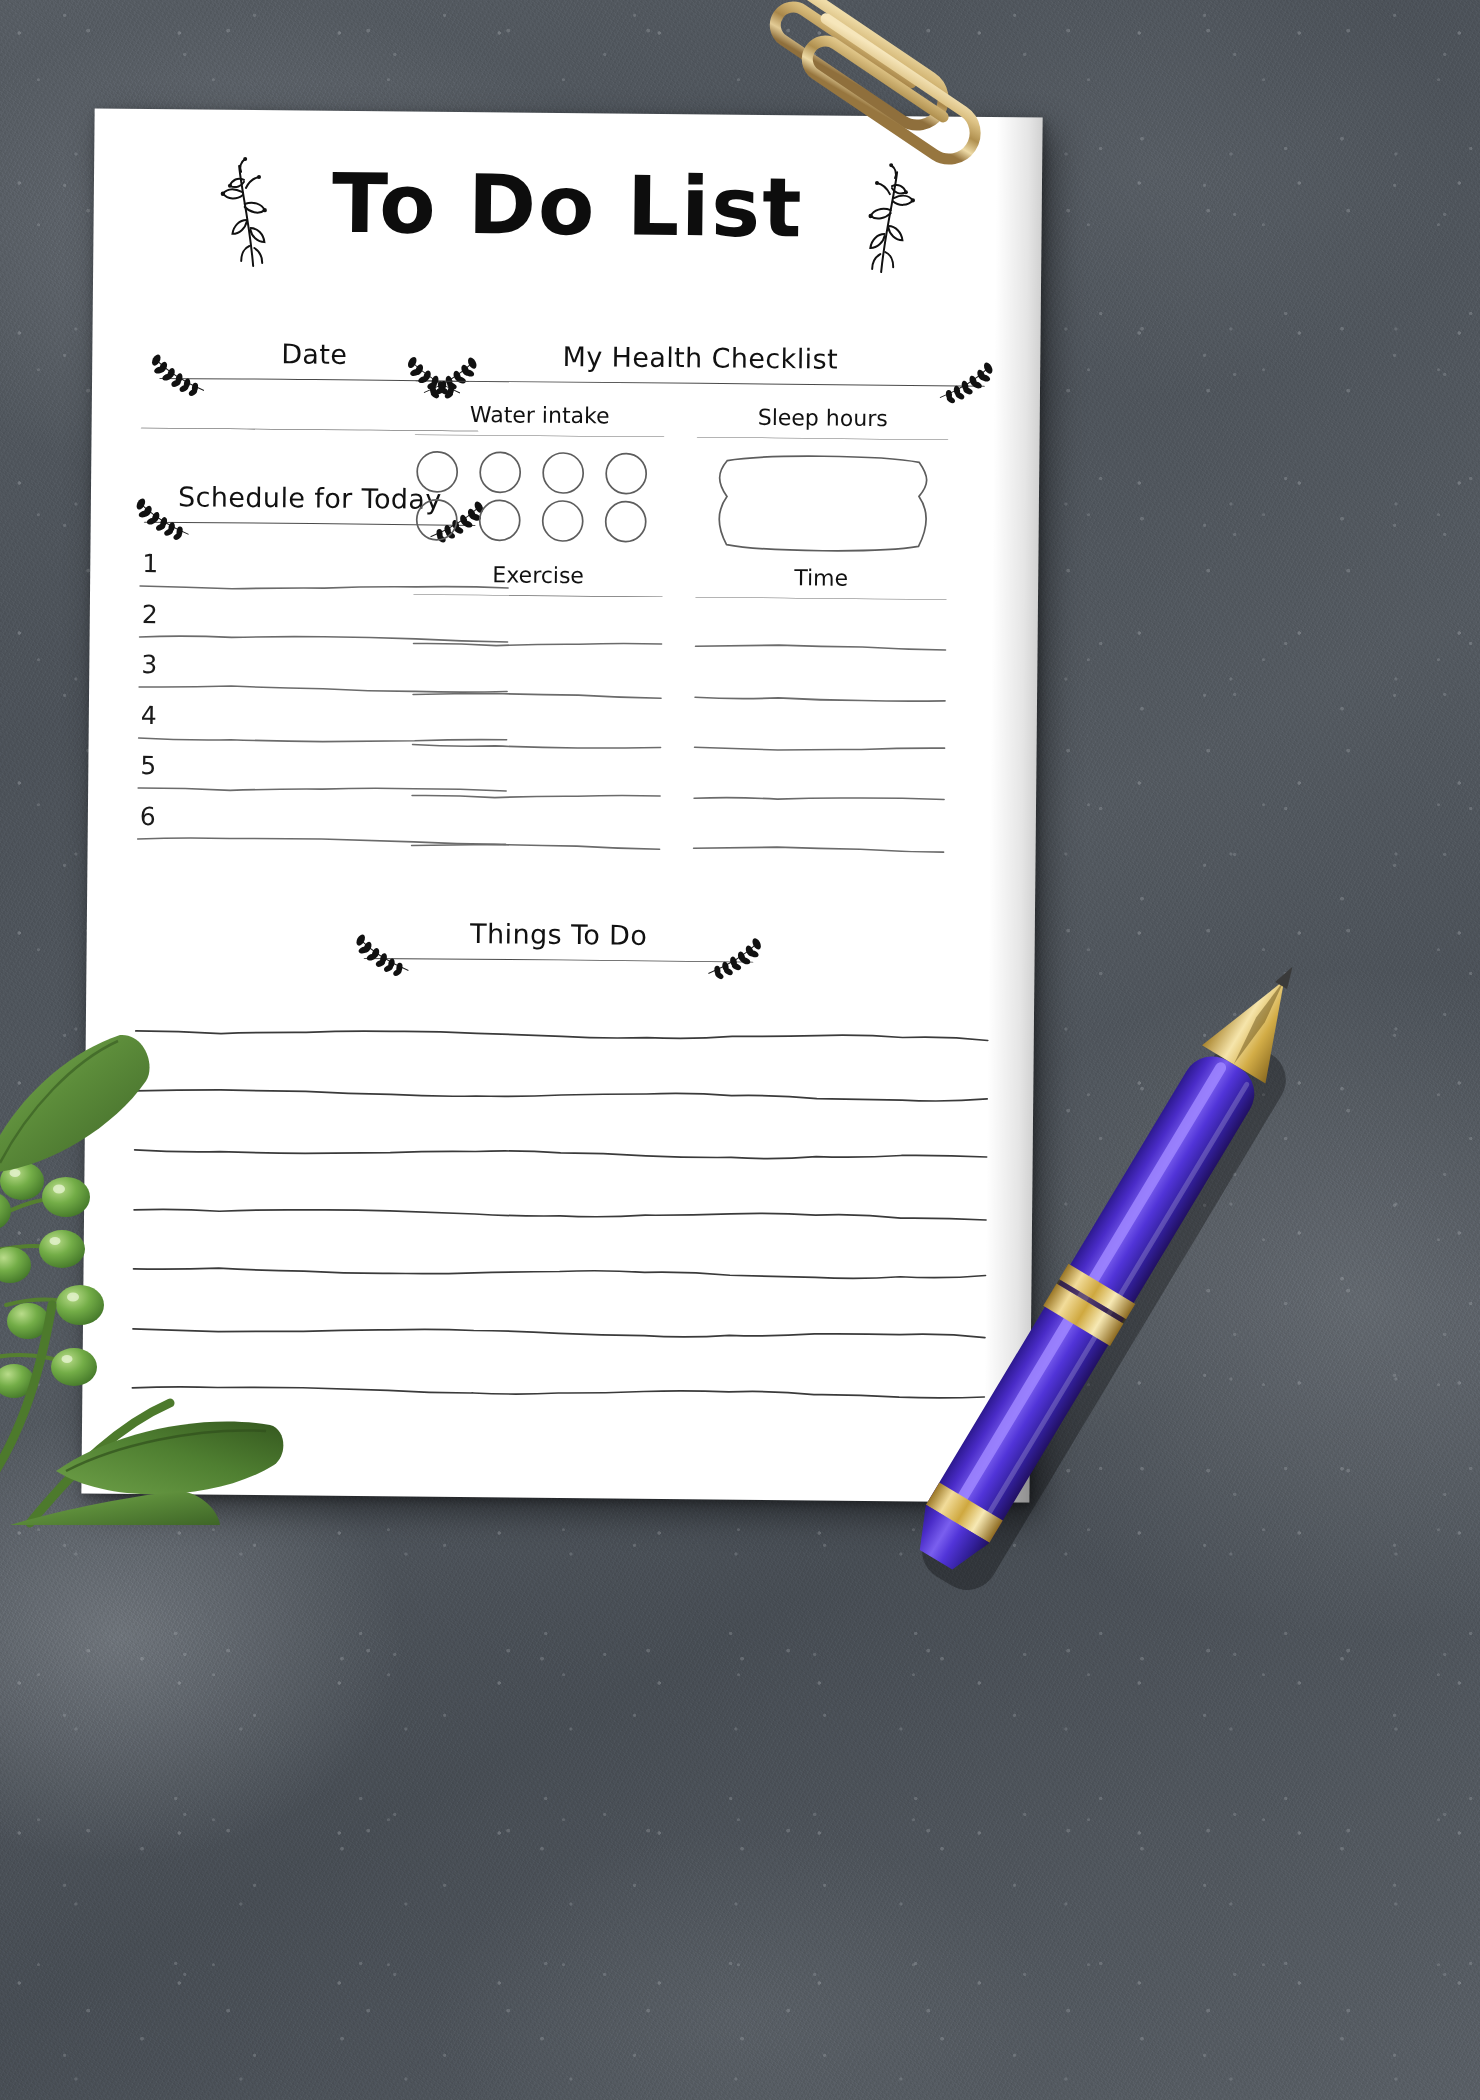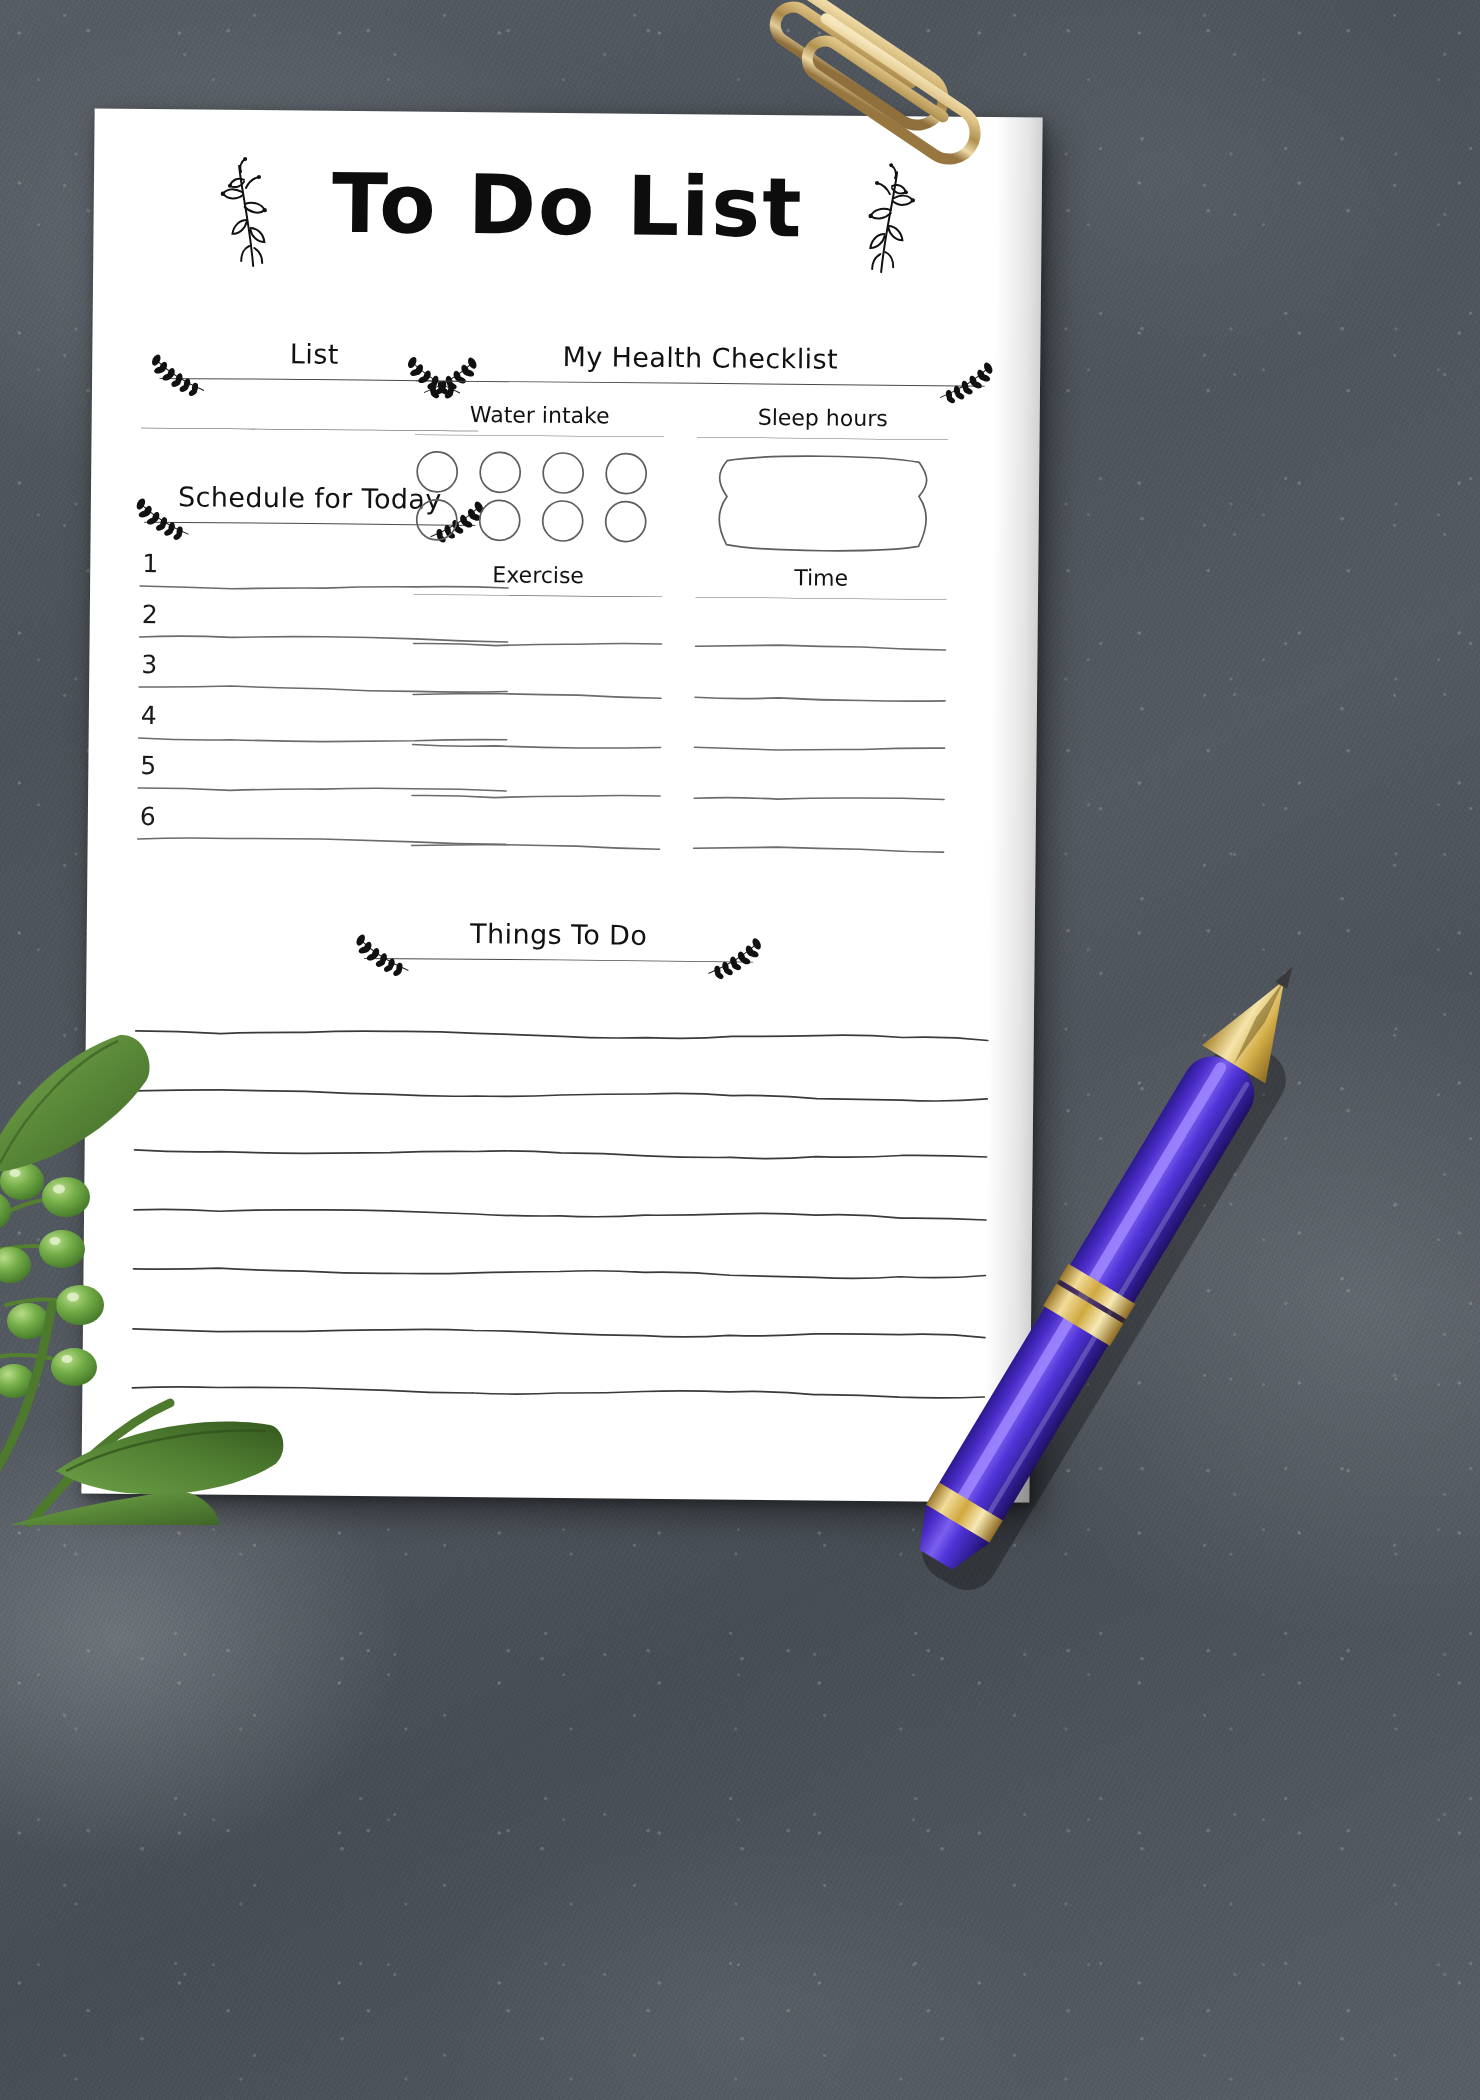--- a/index.html
+++ b/index.html
@@ -145,21 +145,21 @@
             <circle cx="16" cy="28" r="2"></circle>
               <circle cx="31" cy="1" r="2"></circle>
             <circle cx="45" cy="19" r="2"></circle>
           </g>
         </svg>
       </div>
 
       <div class="title hand">To Do List</div>
 
       <div class="sechead" style="left:62px;top:228px;width:320px;height:42px;">
-        <span class="lbl hand">List</span>
+        <span class="lbl hand">Date</span>
         <svg class="rule" viewBox="0 0 320 4" width="320" height="4" preserveAspectRatio="none">
           <path class="wl-head" d="M6 2.6 C80 1.6 240 1.6 314 2.6"></path>
         </svg>
         <div class="laurel l">
           <svg viewBox="0 0 58 42" width="58" height="42">
             <path d="M4 4 C14 14 30 26 54 36" stroke="#1a1a1a" stroke-width="1" fill="none"></path>
             <g fill="#111">
               <ellipse cx="6" cy="6" rx="3.6" ry="6" transform="rotate(28 6 6)"></ellipse>
               <ellipse cx="13" cy="13" rx="3.4" ry="5.6" transform="rotate(24 13 13)"></ellipse>
               <ellipse cx="21" cy="19" rx="3.3" ry="5.4" transform="rotate(20 21 19)"></ellipse>

